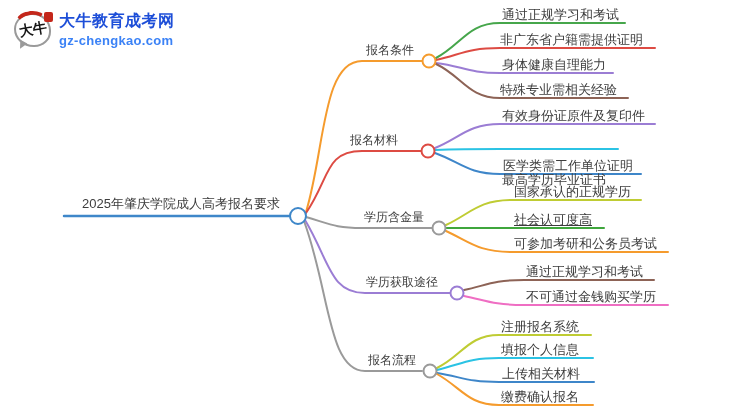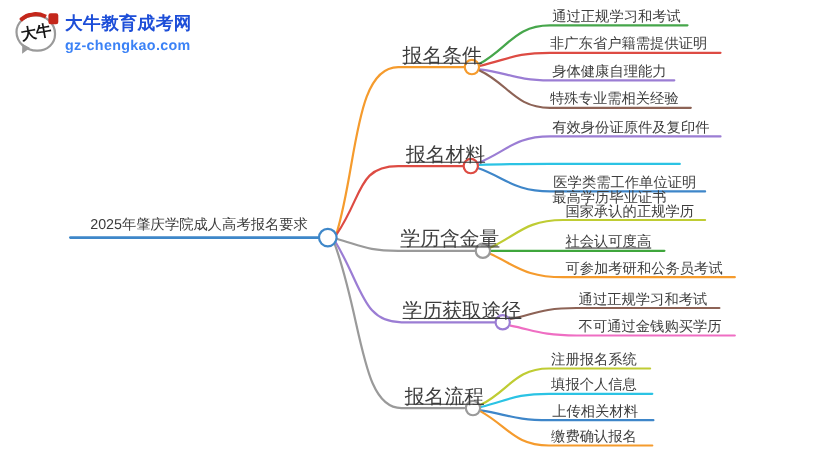--- a/index.html
+++ b/index.html
@@ -5,21 +5,21 @@
   html,body{margin:0;padding:0;background:#fff;}
   #stage{
     position:relative;width:750px;height:410px;background:#fff;overflow:hidden;
     font-family:"Liberation Sans","DejaVu Sans",sans-serif;
   }
   svg.map{position:absolute;left:0;top:0;}
   .label{
     position:absolute;white-space:nowrap;color:#3d3d3d;
   }
   .root-label{font-size:13px;line-height:17px;}
-  .branch-label{font-size:18px;line-height:16px;text-decoration:underline;}
+  .branch-label{font-size:12px;line-height:16px;}
   .leaf-label{font-size:13px;line-height:15px;}
   
   .logo{position:absolute;left:14px;top:11px;display:flex;align-items:center;gap:8px;}
   .logo-bubble{
     position:relative;width:33px;height:30px;background:#fff;
     border:2px solid #9a9a9a;border-radius:48% 52% 46% 54%;
     display:flex;align-items:center;justify-content:center;
   }
   .logo-chars{
     font-family:"DejaVu Serif","Liberation Serif",serif;
@@ -94,21 +94,21 @@
     </div>
     <div>
       <div class="brand-name">大牛教育成考网</div>
       <div class="brand-url">gz-chengkao.com</div>
     </div>
   </div>
 
   <div class="label root-label" style="left:82px;top:195px;">2025年肇庆学院成人高考报名要求</div>
 
   <div class="label branch-label" style="left:366px;top:42px;">报名条件</div>
-  <div class="label branch-label" style="left:369px;top:132px;">报名材料</div>
+  <div class="label branch-label" style="left:350px;top:132px;">报名材料</div>
   <div class="label branch-label" style="left:364px;top:209px;">学历含金量</div>
   <div class="label branch-label" style="left:366px;top:274px;">学历获取途径</div>
   <div class="label branch-label" style="left:368px;top:352px;">报名流程</div>
 
   <div class="label leaf-label" style="left:502px;top:7px;">通过正规学习和考试</div>
   <div class="label leaf-label" style="left:500px;top:32px;">非广东省户籍需提供证明</div>
   <div class="label leaf-label" style="left:502px;top:57px;">身体健康自理能力</div>
   <div class="label leaf-label" style="left:500px;top:82px;">特殊专业需相关经验</div>
 
   <div class="label leaf-label" style="left:502px;top:108px;">有效身份证原件及复印件</div>

